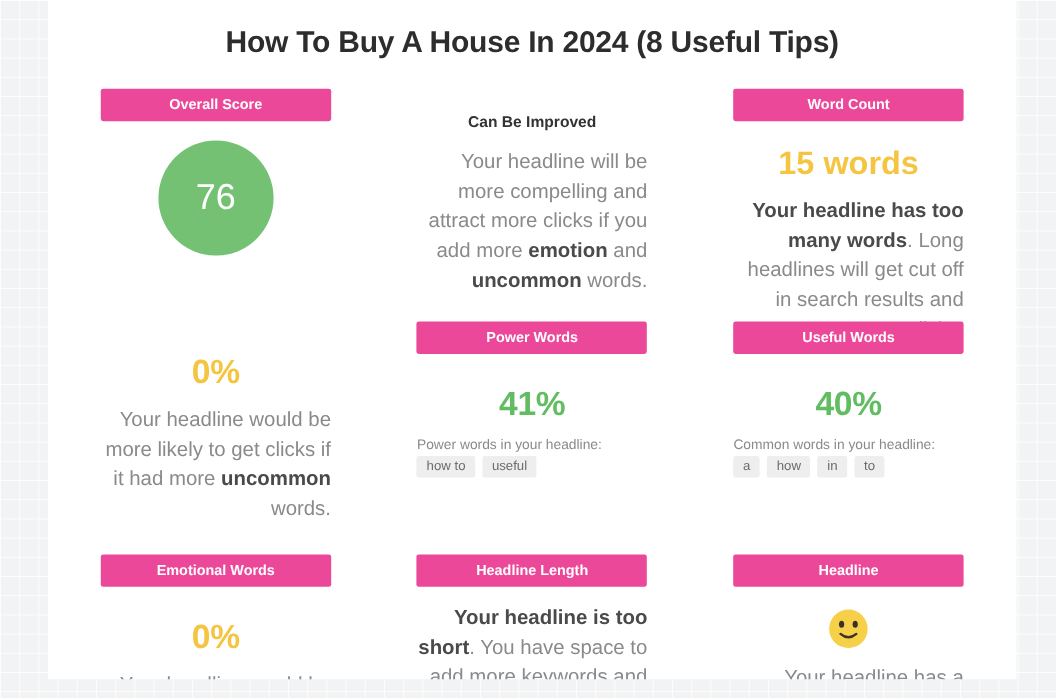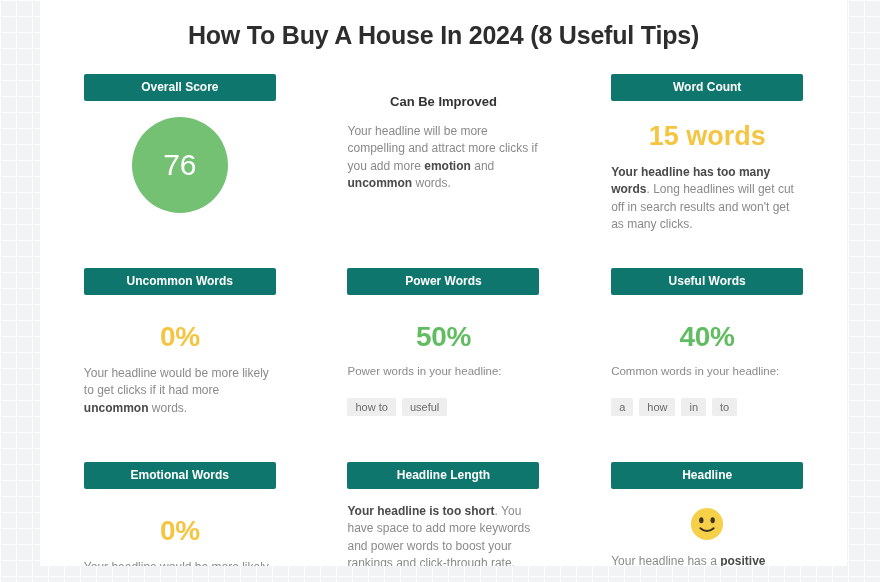--- a/index.html
+++ b/index.html
@@ -52,21 +52,21 @@
   .card {
     box-sizing: border-box;
     padding: 0 12px;
     height: 170px;
   }
 
   .card-pill {
     display: block;
     width: 192px;
     margin: 0 auto;
-    background: #0f766e;
+    background: #ec4899;
     color: #ffffff;
     font-size: 12px;
     font-weight: bold;
     text-align: center;
     line-height: 27px;
     height: 27px;
     border-radius: 2px;
     white-space: nowrap;
     overflow: hidden;
   }
@@ -120,36 +120,37 @@
   
   .subhead {
     text-align: center;
     font-size: 13px;
     font-weight: bold;
     color: #333333;
     margin: 20px 0 0 0;
   }
 
   .desc {
-    font-size: 12px;
+    font-size: 17px;
     line-height: 1.45;
     color: #8a8a8a;
     margin: 14px 0 0 0;
+    text-align: right;
   }
   .desc.tight { margin-top: 12px; }
   .desc b { color: #4a4a4a; font-weight: bold; }
 
   .chip-label {
     font-size: 11.5px;
     color: #8a8a8a;
     margin: 14px 0 0 0;
   }
 
   .chips {
-    margin-top: 21px;
+    margin-top: 3px;
     display: flex;
     flex-wrap: wrap;
     gap: 6px;
   }
   .chip {
     background: #eeeeee;
     color: #6b6b6b;
     font-size: 11px;
     line-height: 18px;
     height: 18px;
@@ -204,31 +205,30 @@
         <div class="value-yellow-lg">15 words</div>
         <p class="desc"><b>Your headline has too many words</b><span>. Long headlines will get cut off in search results and won't get as many clicks.</span></p>
       </div>
     </div>
 
   </div>
 
   <div class="grid row2">
 
     <div class="card">
-      <div class="card-pill">Uncommon Words</div>
       <div class="card-body">
         <div class="big-value yellow">0%</div>
         <p class="desc"><span>Your headline would be more likely to get clicks if it had more </span><b>uncommon</b><span> words.</span></p>
       </div>
     </div>
 
     <div class="card">
       <div class="card-pill">Power Words</div>
       <div class="card-body">
-        <div class="big-value green">50%</div>
+        <div class="big-value green">41%</div>
         <p class="chip-label">Power words in your headline:</p>
         <div class="chips">
             <span class="chip">how to</span>
             <span class="chip">useful</span>
           </div>
       </div>
     </div>
 
     <div class="card">
       <div class="card-pill">Useful Words</div>

